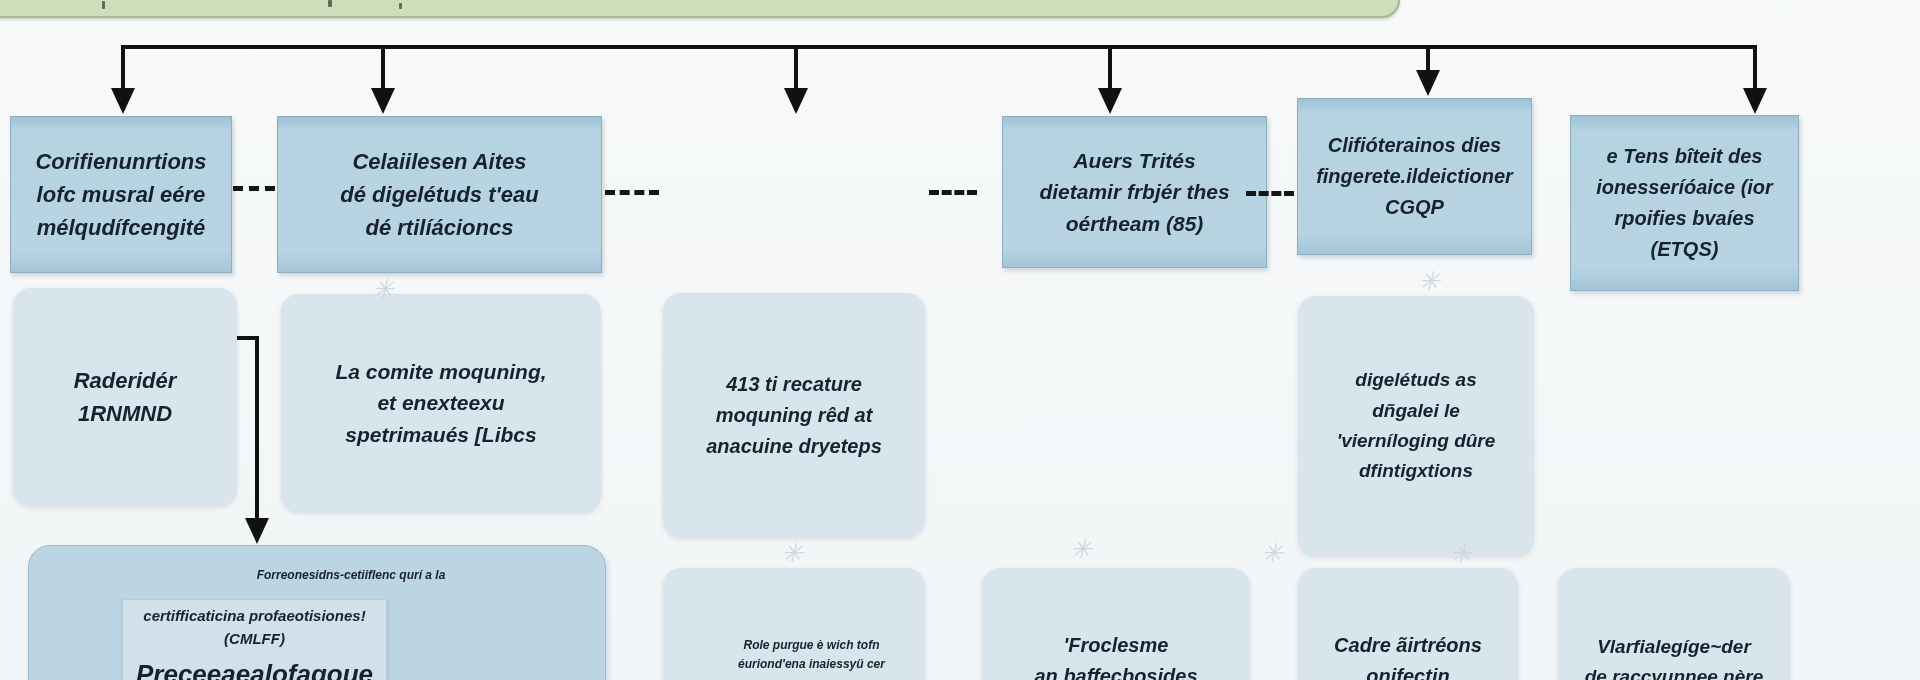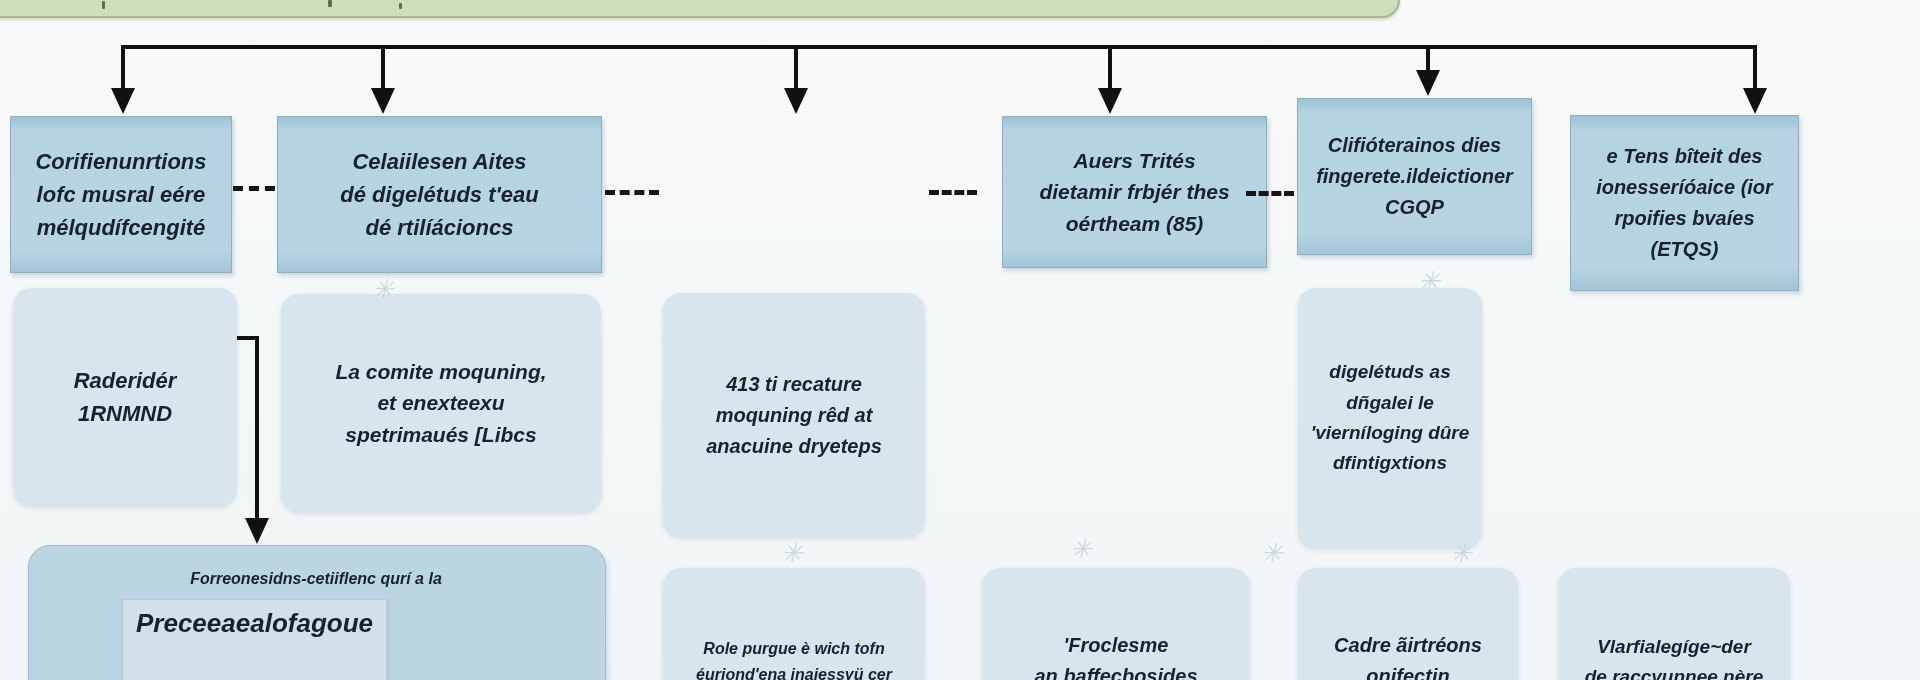--- a/index.html
+++ b/index.html
@@ -40,21 +40,21 @@
   }
   .panel{
     position:absolute;background:#d3e0e9;border:1px solid #b7cbd6;
     box-shadow:1px 2px 3px rgba(90,115,130,.25);
   }
   .box-text{white-space:pre-line;text-align:center;font-weight:bold;color:#16222e;}
   .t22{font-size:22px;line-height:1.5;}
   .t21{font-size:21px;line-height:1.5;}
   .t20{font-size:20px;line-height:1.55;}
   .t19{font-size:19px;line-height:1.6;}
-  .t16{font-size:16px;line-height:1.62;}
+  .t16{font-size:12px;line-height:1.62;margin-left:35px;}
   .t15{font-size:15px;line-height:1.55;}
   .t26{font-size:26px;line-height:1.25;}
   .abs{position:absolute;}
   
   .artifact{position:absolute;color:#c6d5de;font-size:26px;line-height:1;opacity:.9;}
   .artifact::before{content:"✳";}
 </style>
 </head>
 <body>
 
@@ -120,34 +120,36 @@
   <div class="box-r2" style="left:281px;top:294px;width:320px;height:218px;">
     <div class="box-text t21">La comite moquning,
 et enexteexu
 spetrimaués [Libcs</div>
   </div>
   <div class="box-r2" style="left:663px;top:293px;width:262px;height:244px;">
     <div class="box-text t20">413 ti recature
 moquning rêd at
 anacuine dryeteps</div>
   </div>
-  <div class="box-r2" style="left:1298px;top:288px;width:184px;height:260px;">
+  <div class="box-r2" style="left:1298px;top:296px;width:236px;height:260px;">
     <div class="box-text t19">digelétuds as
 dñgalei le
 'vierníloging dûre
 dfintigxtions</div>
   </div>
 
   <div class="line" style="left:237px;top:336px;width:22px;height:4px;"></div>
   <div class="line" style="left:255px;top:336px;width:4px;height:184px;"></div>
   <div class="tri" style="left:245px;top:518px;"></div>
 
   <div class="box-big" style="left:28px;top:545px;width:576px;height:235px;"></div>
   <div class="abs box-text t16" style="left:28px;top:566px;width:576px;">Forreonesidns-cetiiflenc qurí a la</div>
   <div class="panel" style="left:122px;top:599px;width:263px;height:180px;">
+    <div class="box-text t15" style="padding-top:4px;">certifficaticina profaeotisiones!
+(CMLFF)</div>
     <div class="box-text t26" style="padding-top:7px;">Preceeaealofagoue</div>
   </div>
 
   <div class="box-r3" style="left:663px;top:568px;width:262px;height:200px;">
     <div class="box-text t16" style="padding-top:68px;">Role purgue è wich tofn
 éuriond'ena inaiessyü cer</div>
   </div>
   <div class="box-r3" style="left:982px;top:568px;width:268px;height:200px;">
     <div class="box-text t20" style="padding-top:62px;">'Froclesme
 an baffecbosides</div>

